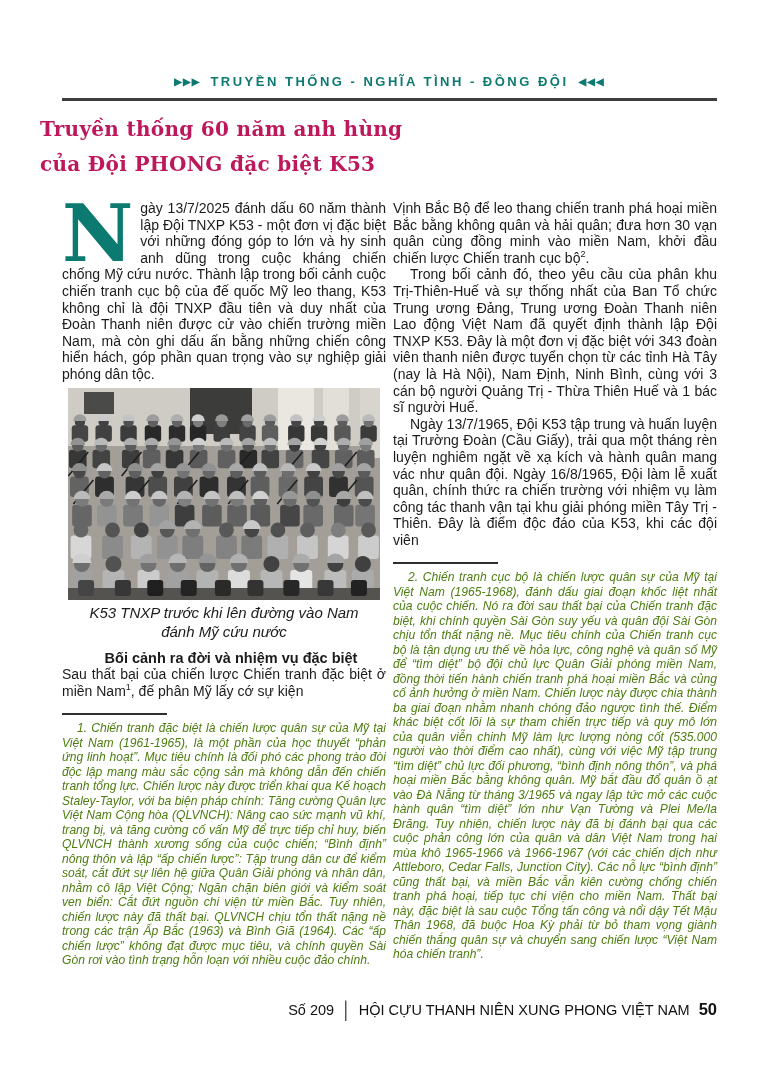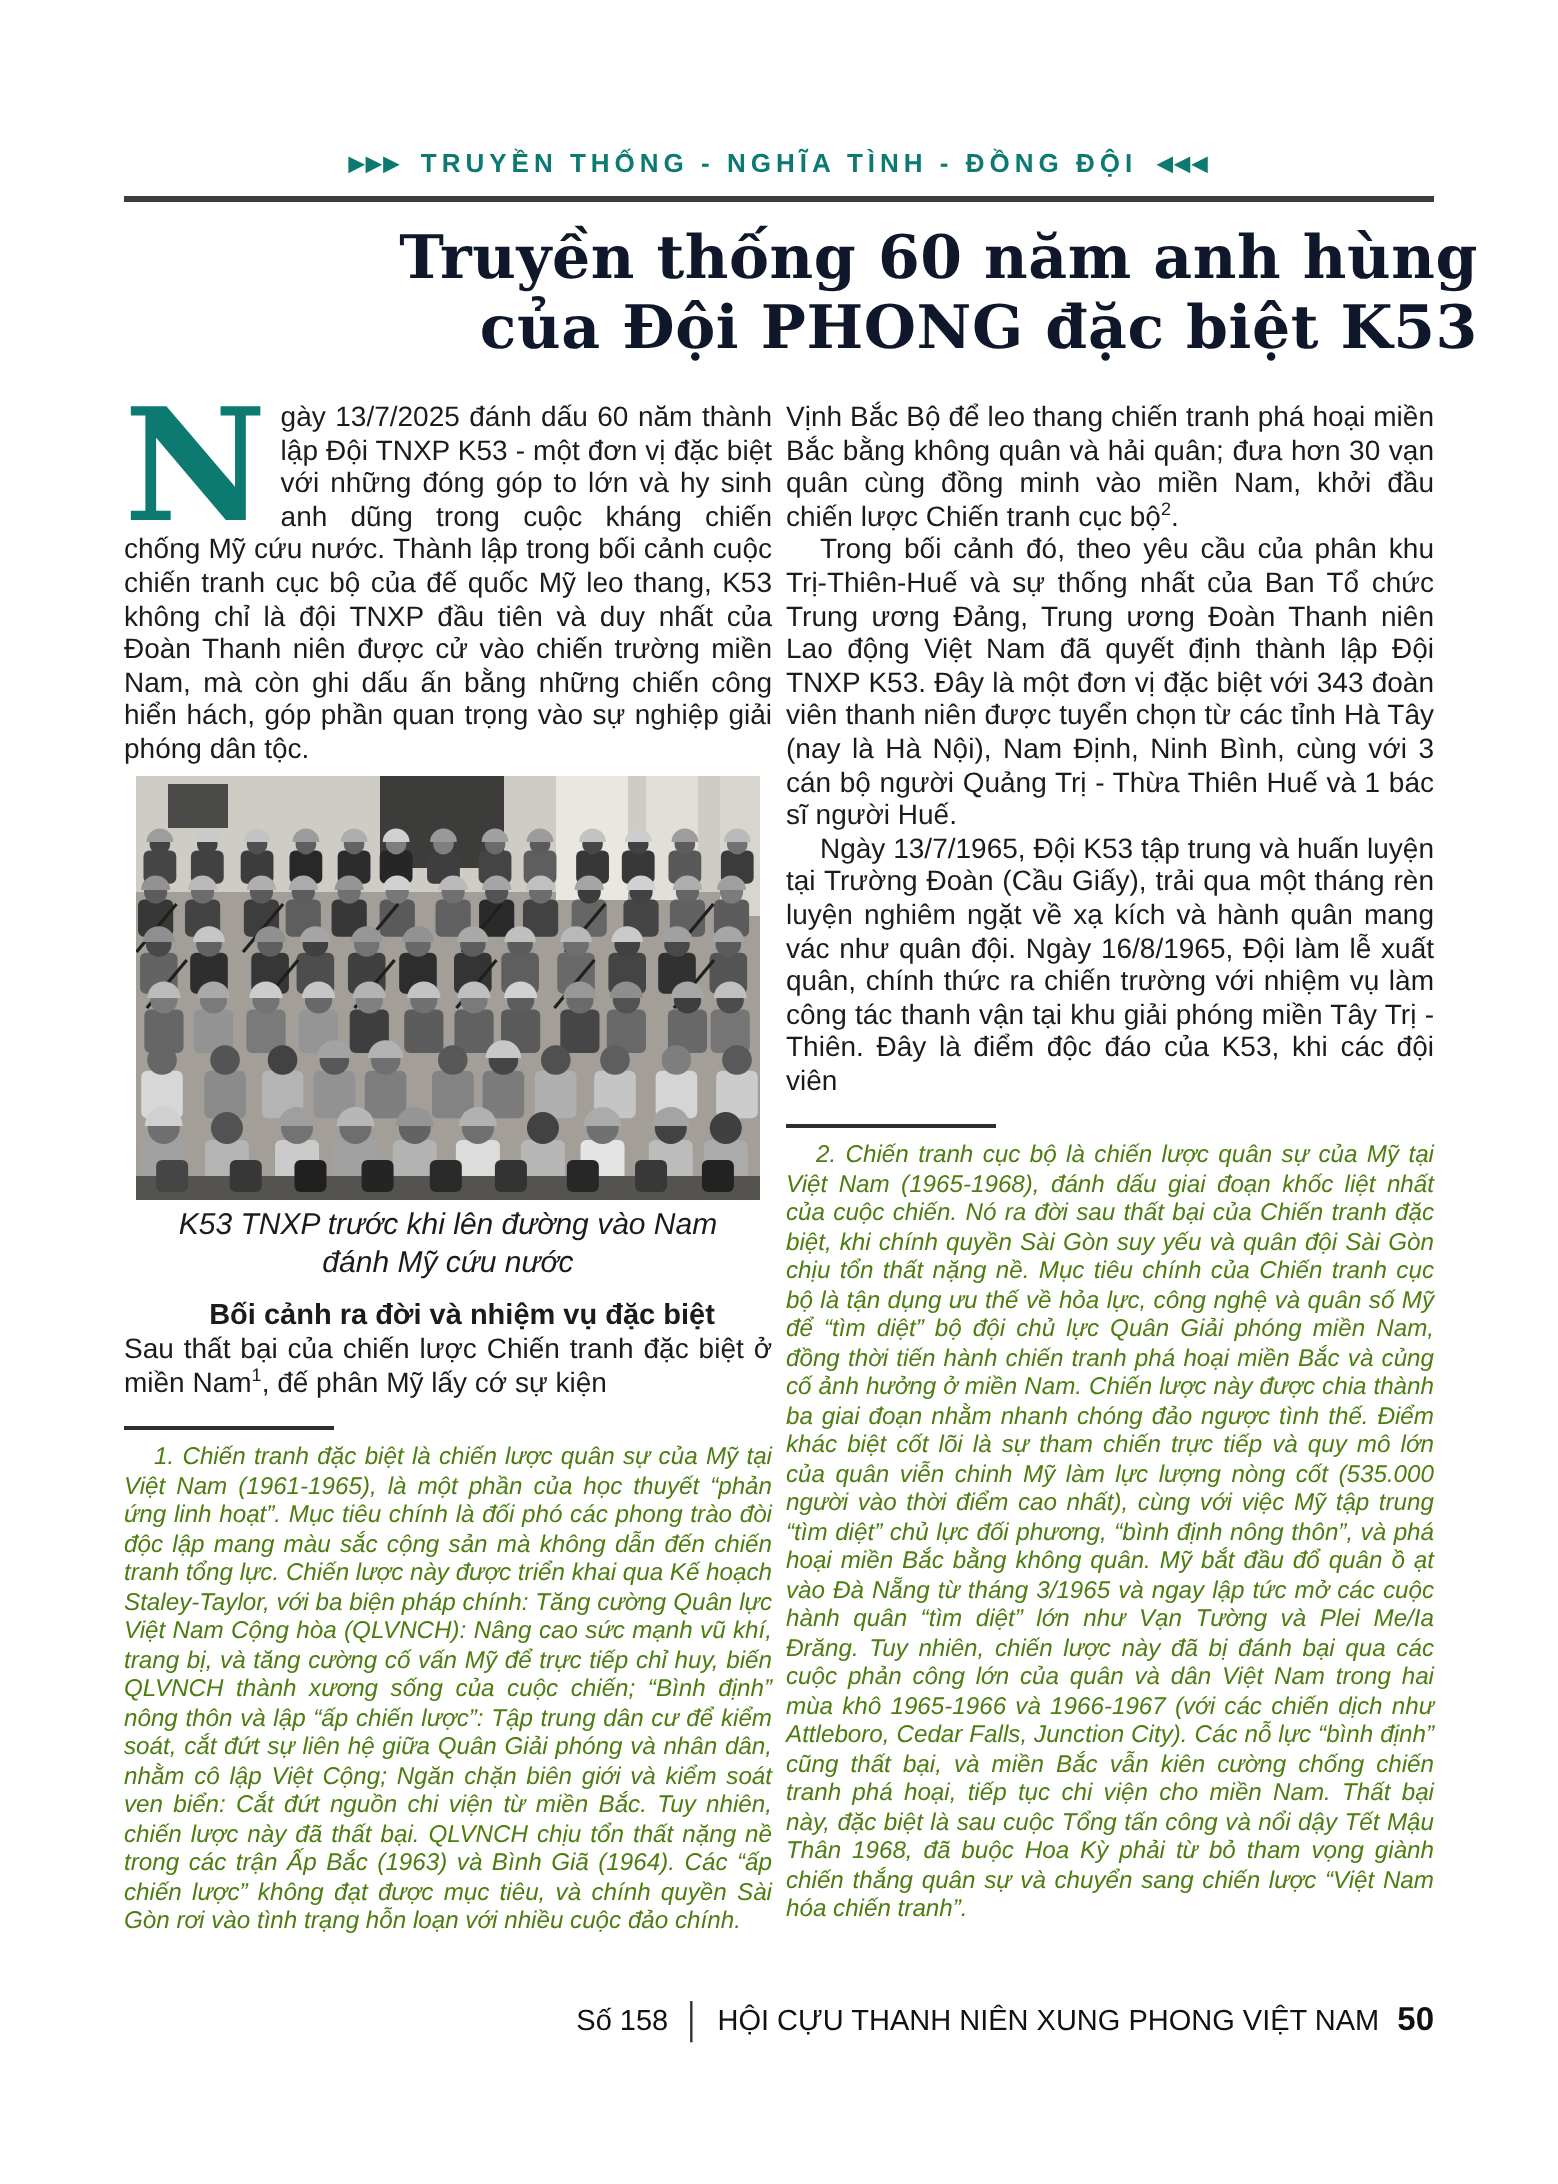--- a/index.html
+++ b/index.html
@@ -4,23 +4,23 @@
 <style>
   html,body{margin:0;padding:0;background:#e8e8e8;}
   .page{position:relative;width:779px;height:1092px;background:#ffffff;margin:0 auto;
         font-family:"Liberation Sans",sans-serif;color:#1b1b1b;overflow:hidden;}
   
   .kicker{position:absolute;top:74px;left:62px;width:655px;text-align:center;
           color:#0d7a71;font-weight:bold;font-size:13px;letter-spacing:2.5px;}
   .kicker .arrows{font-size:10px;letter-spacing:1px;position:relative;top:-1px;padding:0 10px;}
   .rule{position:absolute;top:98px;left:62px;width:655px;height:2.5px;background:#3d3d3d;}
   
-  .title{position:absolute;top:112px;left:40px;width:699px;text-align:right;
-         font-family:"DejaVu Serif",serif;font-weight:bold;color:#0f172a;
-         font-size:30px;line-height:35px;letter-spacing:.3px;}
+  .title{position:absolute;top:112px;left:40px;width:699px;text-align:left;
+         font-family:"DejaVu Serif",serif;font-weight:bold;color:#be185d;
+         font-size:20px;line-height:35px;letter-spacing:.3px;}
   
   .col{position:absolute;top:200px;width:324px;font-size:14px;line-height:16.6px;
        text-align:justify;}
   .col-left{left:62px;}
   .col-right{left:393px;}
   .para{margin:0;}
   .indent{text-indent:17px;}
   .dropcap{float:left;font-family:"DejaVu Serif",serif;font-weight:bold;color:#0d7a71;
            font-size:78px;line-height:64px;padding:2px 7px 0 0;}
   .sup{vertical-align:super;font-size:9px;line-height:0;}
@@ -312,16 +312,16 @@
 
     <p class="para indent">Trong bối cảnh đó, theo yêu cầu của phân khu Trị-Thiên-Huế và sự thống nhất của Ban Tổ chức Trung ương Đảng, Trung ương Đoàn Thanh niên Lao động Việt Nam đã quyết định thành lập Đội TNXP K53. Đây là một đơn vị đặc biệt với 343 đoàn viên thanh niên được tuyển chọn từ các tỉnh Hà Tây (nay là Hà Nội), Nam Định, Ninh Bình, cùng với 3 cán bộ người Quảng Trị - Thừa Thiên Huế và 1 bác sĩ người Huế.</p>
 
     <p class="para indent">Ngày 13/7/1965, Đội K53 tập trung và huấn luyện tại Trường Đoàn (Cầu Giấy), trải qua một tháng rèn luyện nghiêm ngặt về xạ kích và hành quân mang vác như quân đội. Ngày 16/8/1965, Đội làm lễ xuất quân, chính thức ra chiến trường với nhiệm vụ làm công tác thanh vận tại khu giải phóng miền Tây Trị - Thiên. Đây là điểm độc đáo của K53, khi các đội viên</p>
 
     <div class="fn-sep"></div>
     <p class="footnote">2. Chiến tranh cục bộ là chiến lược quân sự của Mỹ tại Việt Nam (1965-1968), đánh dấu giai đoạn khốc liệt nhất của cuộc chiến. Nó ra đời sau thất bại của Chiến tranh đặc biệt, khi chính quyền Sài Gòn suy yếu và quân đội Sài Gòn chịu tổn thất nặng nề. Mục tiêu chính của Chiến tranh cục bộ là tận dụng ưu thế về hỏa lực, công nghệ và quân số Mỹ để “tìm diệt” bộ đội chủ lực Quân Giải phóng miền Nam, đồng thời tiến hành chiến tranh phá hoại miền Bắc và củng cố ảnh hưởng ở miền Nam. Chiến lược này được chia thành ba giai đoạn nhằm nhanh chóng đảo ngược tình thế. Điểm khác biệt cốt lõi là sự tham chiến trực tiếp và quy mô lớn của quân viễn chinh Mỹ làm lực lượng nòng cốt (535.000 người vào thời điểm cao nhất), cùng với việc Mỹ tập trung “tìm diệt” chủ lực đối phương, “bình định nông thôn”, và phá hoại miền Bắc bằng không quân. Mỹ bắt đầu đổ quân ồ ạt vào Đà Nẵng từ tháng 3/1965 và ngay lập tức mở các cuộc hành quân “tìm diệt” lớn như Vạn Tường và Plei Me/Ia Đrăng. Tuy nhiên, chiến lược này đã bị đánh bại qua các cuộc phản công lớn của quân và dân Việt Nam trong hai mùa khô 1965-1966 và 1966-1967 (với các chiến dịch như Attleboro, Cedar Falls, Junction City). Các nỗ lực “bình định” cũng thất bại, và miền Bắc vẫn kiên cường chống chiến tranh phá hoại, tiếp tục chi viện cho miền Nam. Thất bại này, đặc biệt là sau cuộc Tổng tấn công và nổi dậy Tết Mậu Thân 1968, đã buộc Hoa Kỳ phải từ bỏ tham vọng giành chiến thắng quân sự và chuyển sang chiến lược “Việt Nam hóa chiến tranh”.</p>
   </div>
 
   <div class="footer">
-    <span>Số 158</span><span class="divider">│</span><span>HỘI CỰU THANH NIÊN XUNG PHONG VIỆT NAM</span><span class="pagenum">50</span>
+    <span>Số 209</span><span class="divider">│</span><span>HỘI CỰU THANH NIÊN XUNG PHONG VIỆT NAM</span><span class="pagenum">50</span>
   </div>
 
 </div>
 
 </body></html>

